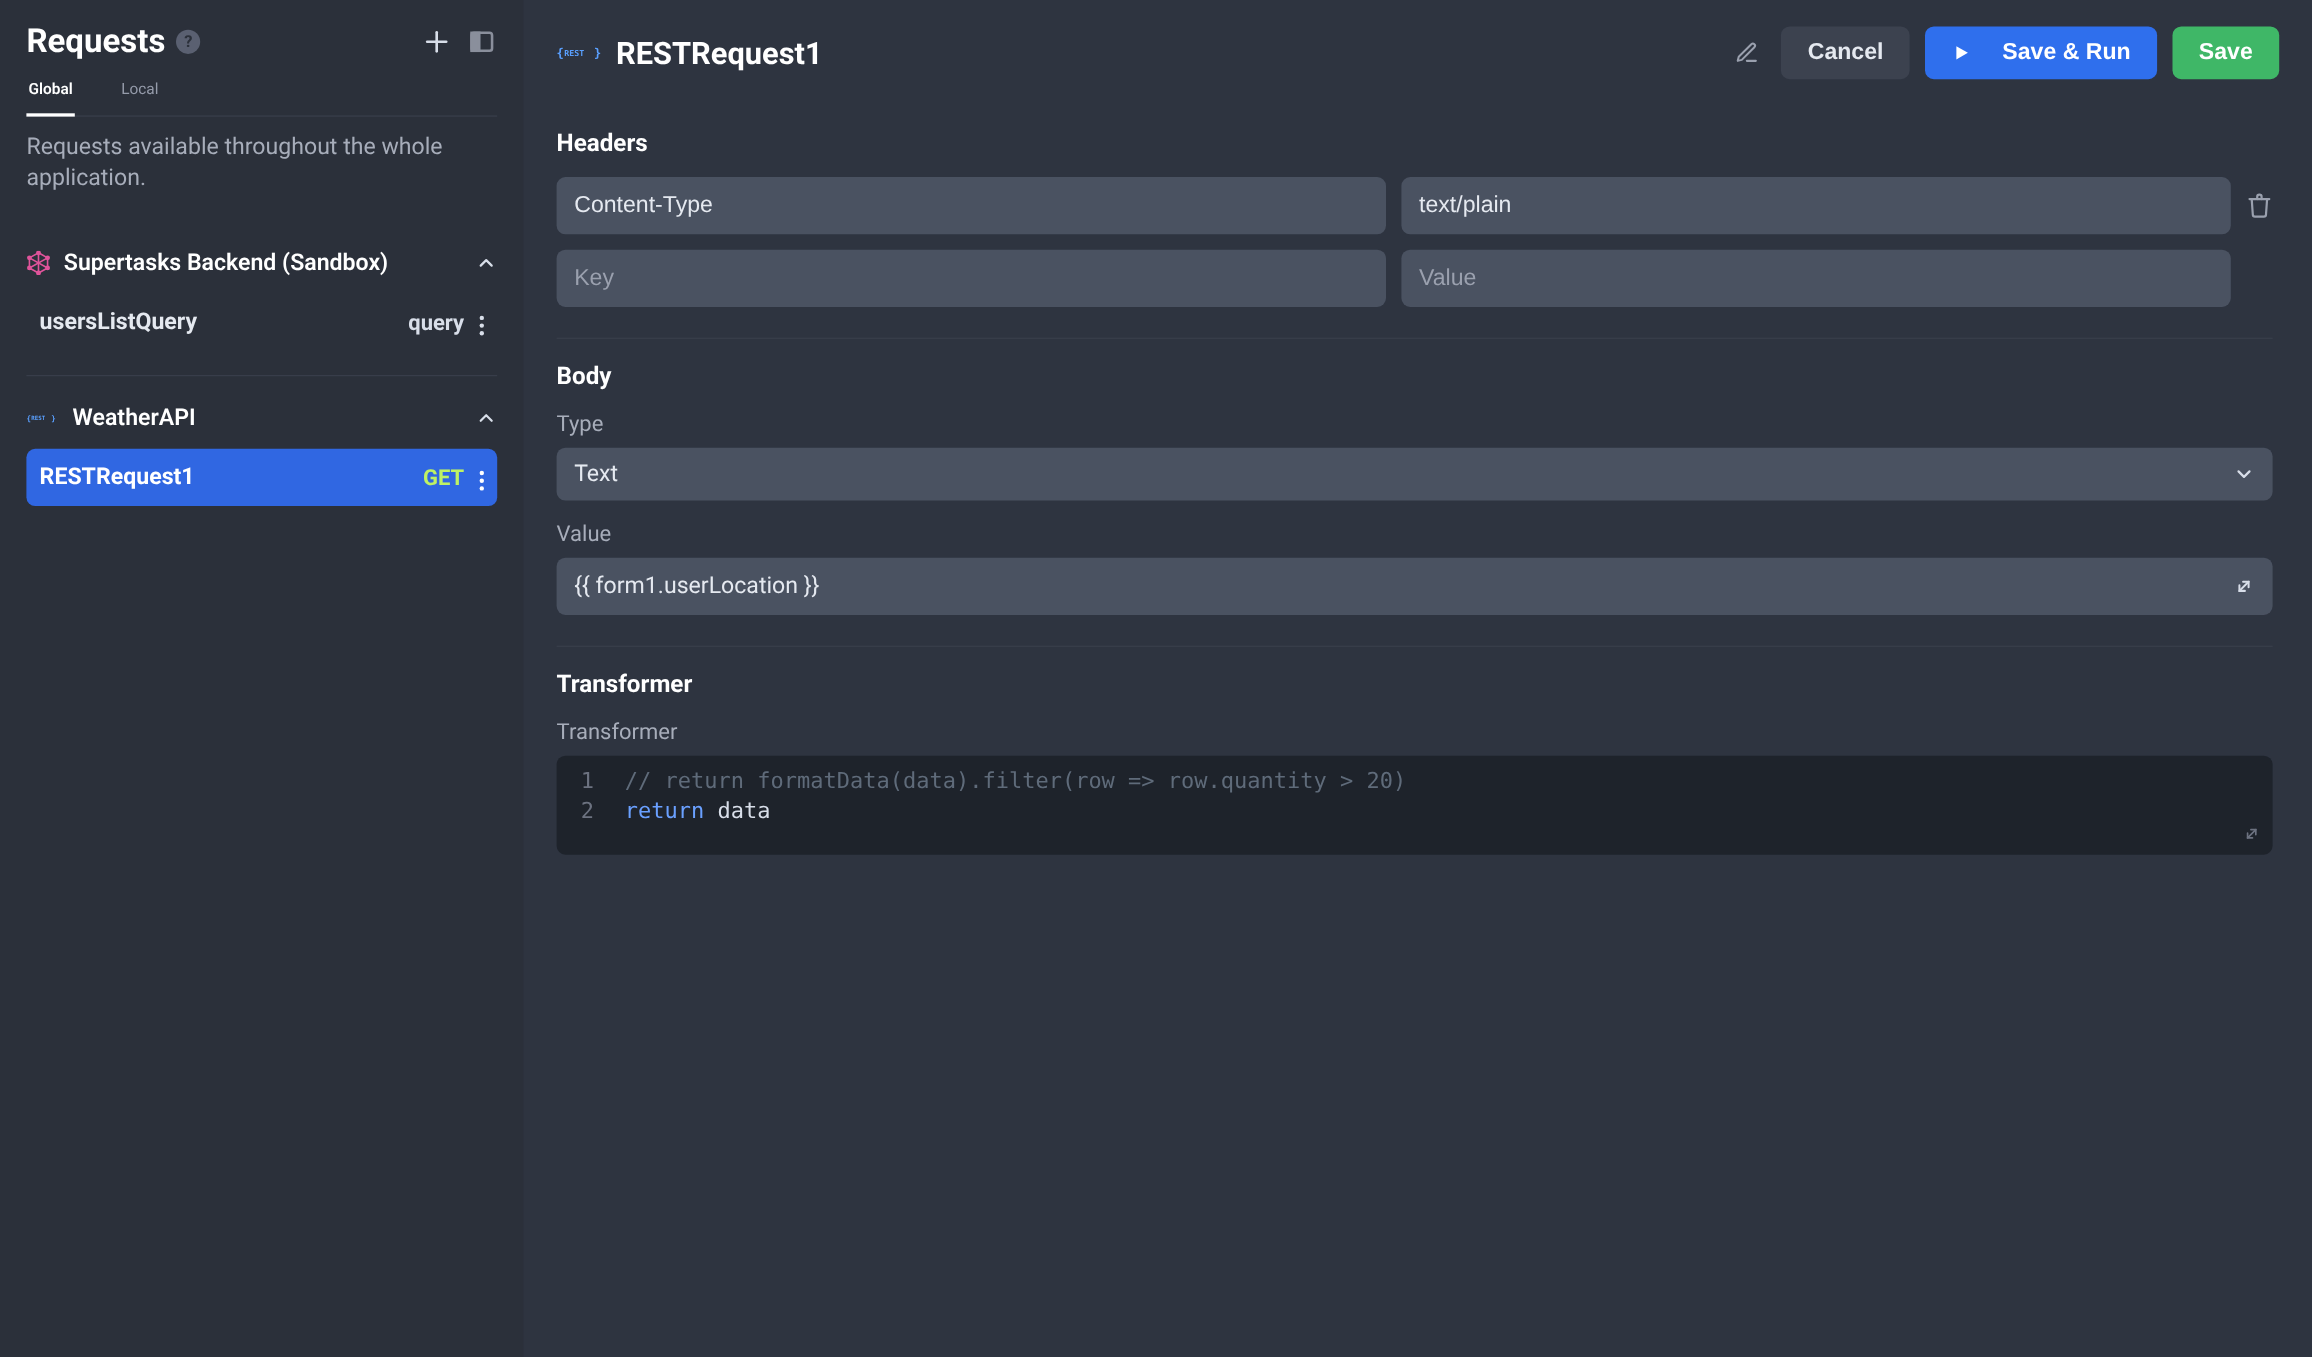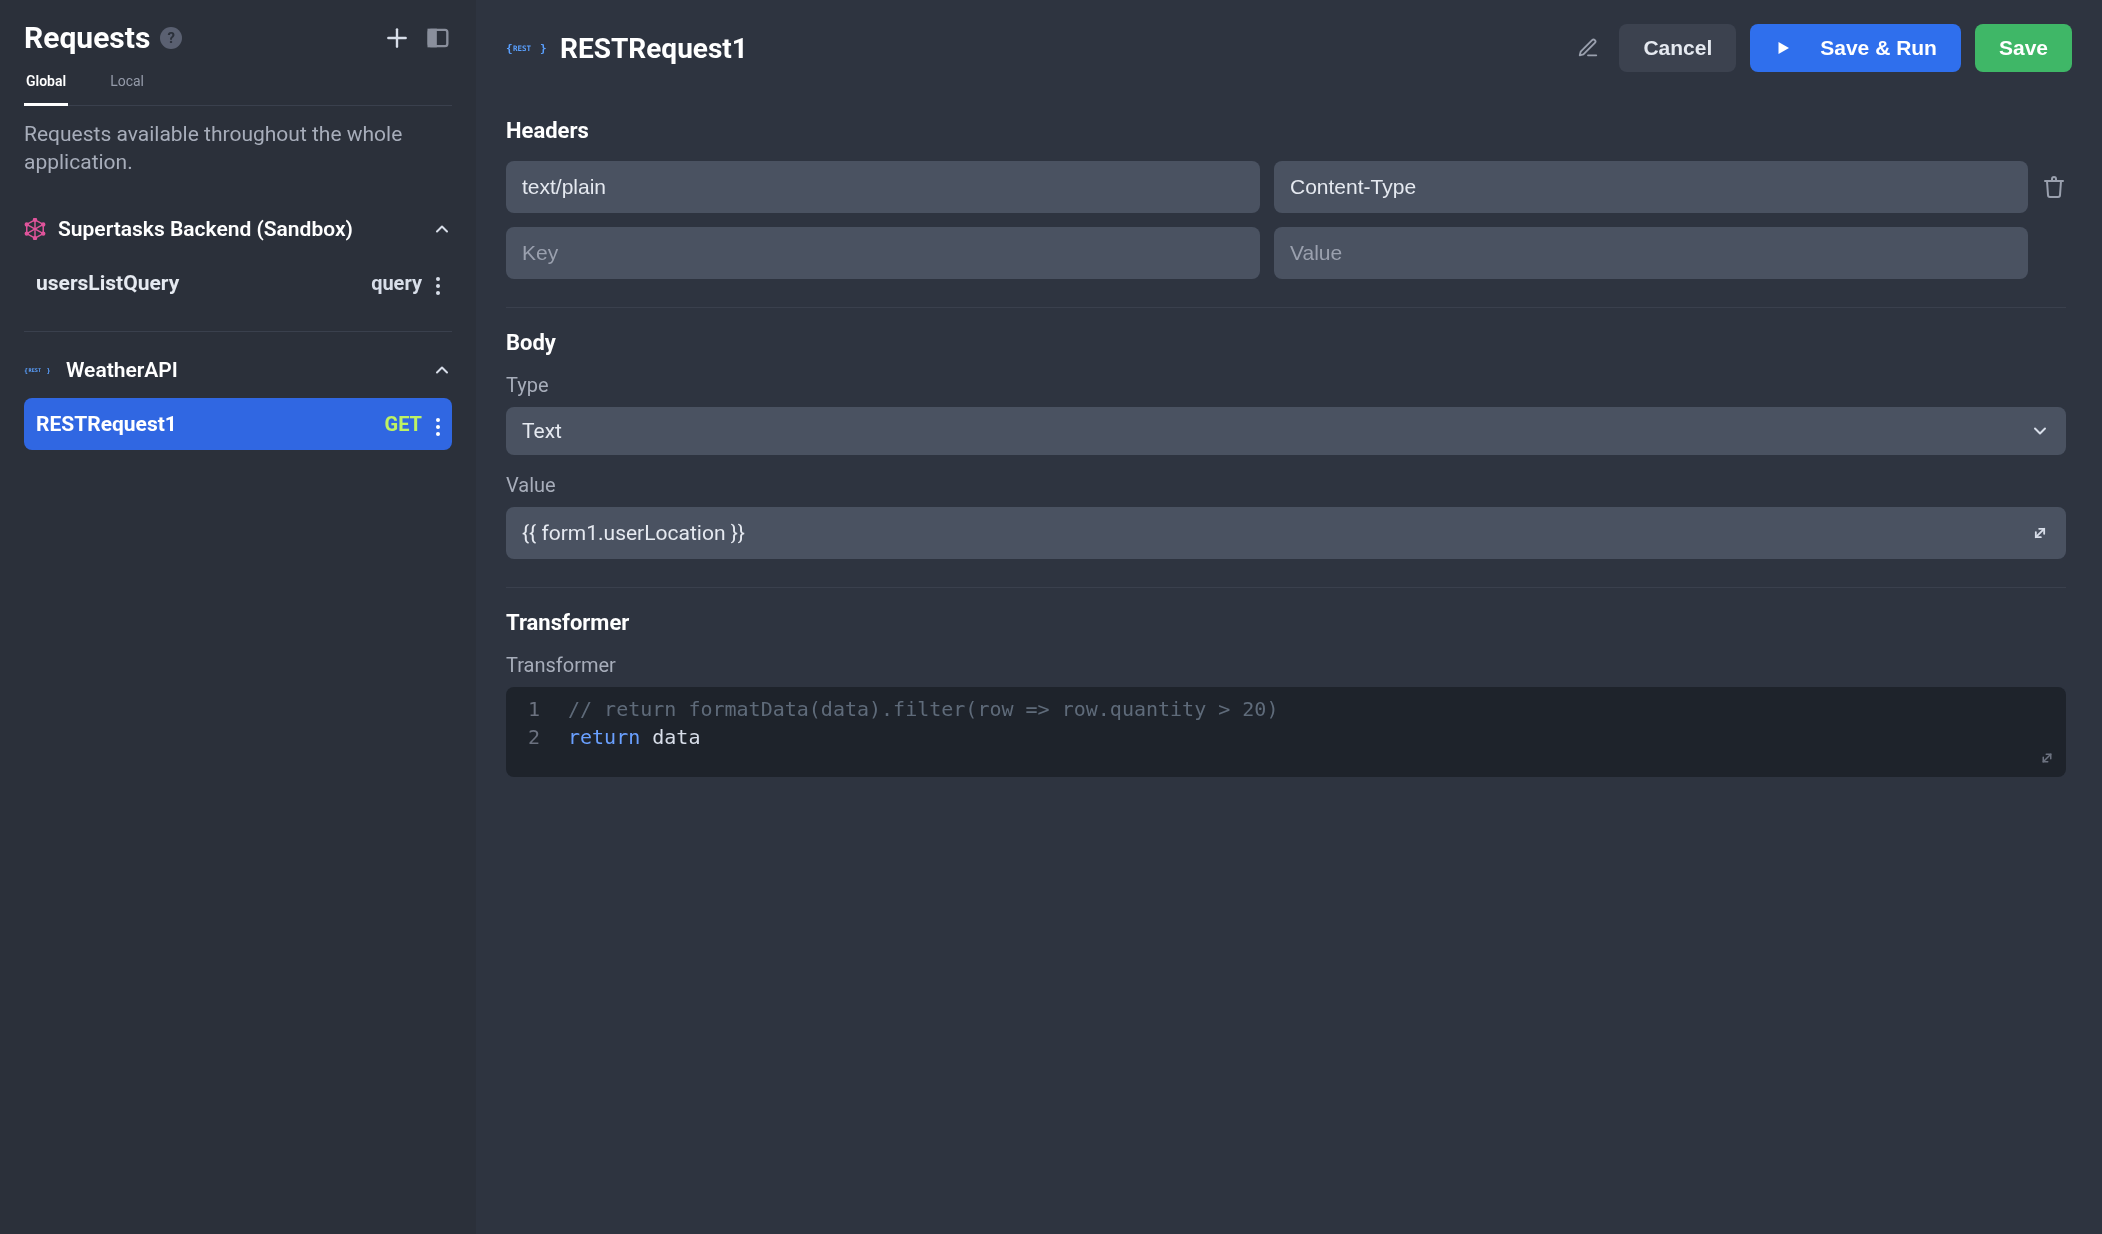--- a/index.html
+++ b/index.html
@@ -69,21 +69,21 @@
   .tab.active {
     color: #ffffff;
     font-weight: 600;
     border-bottom-color: #ffffff;
   }
 
   .sidebar-desc {
     color: #a7adba;
     line-height: 1.35;
     font-size: 21px;
-    margin-bottom: 32px;
+    margin-bottom: 42px;
   }
 
   .group-header {
     display: flex; align-items: center; gap: 12px;
     cursor: pointer;
     padding: 8px 0;
     margin-bottom: 8px;
   }
   .group-header .spacer { flex: 1; }
   .group-title { font-size: 21px; font-weight: 600; color: #ffffff; }
@@ -347,22 +347,22 @@
       </button>
       <button class="btn btn-success">Save</button>
     </div>
   </div>
 
   <div class="main-body">
 
     <div class="section-title">Headers</div>
 
     <div class="header-row">
+      <input class="input" value="Content-Type" style="">
       <input class="input" value="text/plain" style="">
-      <input class="input" value="Content-Type" style="">
       <button class="icon-btn" style="color:#9aa0ae">
         <svg width="24" height="24" viewBox="0 0 24 24" fill="none" stroke="currentColor" stroke-width="2" stroke-linecap="round" stroke-linejoin="round">
             <polyline points="3 6 5 6 21 6"></polyline>
             <path d="M19 6l-1 14a2 2 0 0 1-2 2H8a2 2 0 0 1-2-2L5 6"></path>
             <path d="M10 6V4a2 2 0 0 1 2-2 2 2 0 0 1 2 2v2"></path>
           </svg>
       </button>
     </div>
 
     <div class="header-row">

